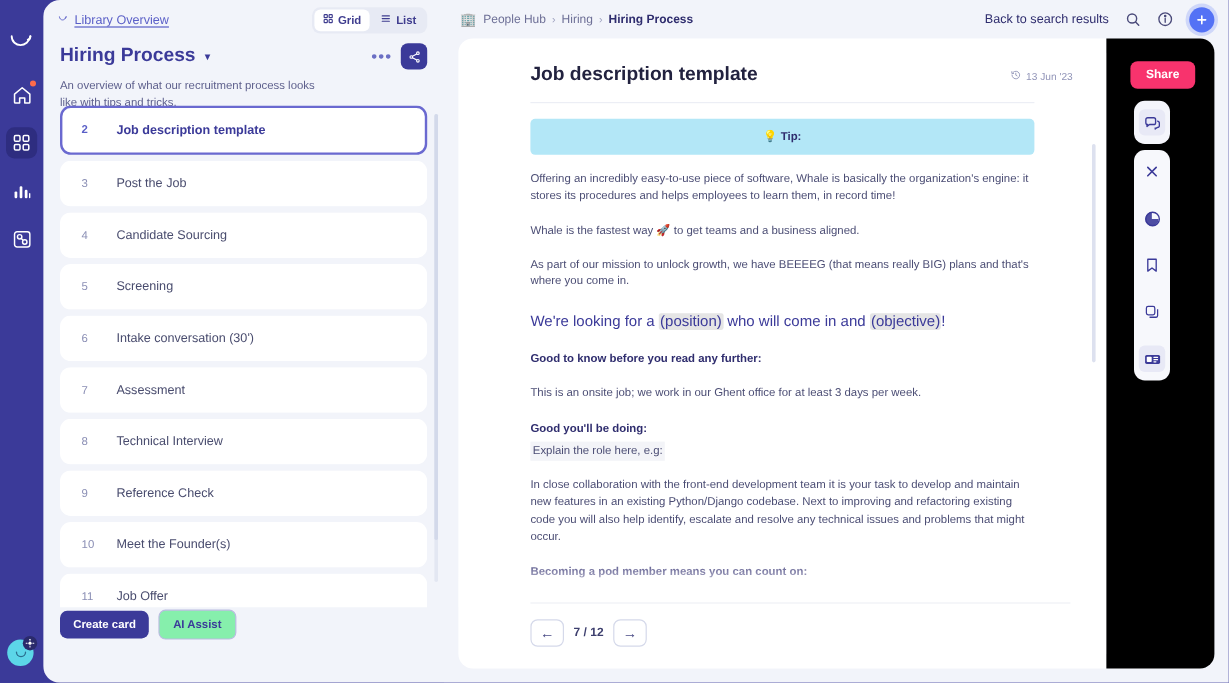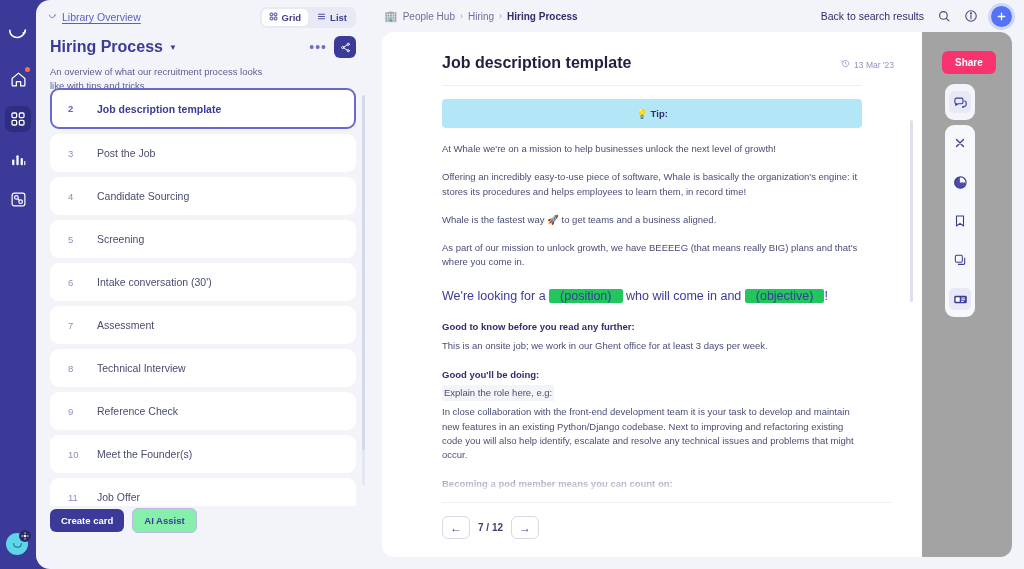--- a/index.html
+++ b/index.html
@@ -188,25 +188,25 @@
   }
   #tip-box {
     margin-top: 13px; background: #b3e7f7; border-radius: 4px;
     padding: 9px 10px; text-align: center;
   }
   .tip-line1 { font-size: 9.5px; font-weight: bold; color: #2f2d6e; }
   .tip-line2 { font-size: 9.5px; color: #2f2d6e; margin-top: 4px; }
   .para {
     font-size: 9.5px; line-height: 1.5; color: #4b4d74; margin-top: 14px;
   }
-  .para.tight { margin-top: 4px; }
+  .para.tight { margin-top: 14px; }
   .para.lead {
     font-size: 12.5px; color: #3b3a99; margin-top: 17px;
   }
-  .hl { background: #22c55e; border-radius: 2px; padding: 0 11px; }
+  .hl { background: #e5e5e5; border-radius: 2px; padding: 0 1px; }
   .para.bold { font-weight: bold; color: #2f2d6e; margin-top: 15px; }
   .para.shade { background: #f3f4f8; display: inline-block; padding: 1px 2px; margin-top: 3px; }
   #doc-fade {
     position: absolute; left: 0; right: 0; bottom: 0; height: 42px;
     background: linear-gradient(to bottom, rgba(255,255,255,0), #ffffff 72%);
     pointer-events: none;
   }
   #doc-scroll-track {
     position: absolute; right: 9px; top: 80px; width: 3px; height: 300px;
     background: transparent;
@@ -227,21 +227,21 @@
     width: 28px; height: 23px; border-radius: 6px;
     border: 1px solid #d5d9ea; background: #fff;
     display: flex; align-items: center; justify-content: center;
     color: #4a4c86; font-size: 12px; cursor: pointer;
   }
   #pager-label { font-size: 10px; font-weight: bold; color: #3d3f6e; }
 
   
   #tool-rail {
     position: absolute; right: 12px; top: 32px;
-    width: 90px; height: 525px; background: #a3a3a3;
+    width: 90px; height: 525px; background: #000000;
     border-top-right-radius: 12px; border-bottom-right-radius: 12px;
   }
   #share-btn {
     position: absolute; left: 20px; top: 19px;
     background: #f8336d; color: #fff; font-size: 10px; font-weight: bold;
     padding: 6px 13px; border-radius: 6px; cursor: pointer;
   }
   #tool-group-a {
     position: absolute; left: 23px; top: 52px;
     background: #f4f5fb; border-radius: 9px;
@@ -465,31 +465,30 @@
     <div id="doc-head">
       <div id="doc-title">Job description template</div>
       <div id="doc-date">
         <span>
           <svg width="9" height="9" viewBox="0 0 24 24" fill="none" stroke="#9295b8" stroke-width="2" stroke-linecap="round">
             <path d="M3.5 12a8.5 8.5 0 1 0 2.6-6.1"></path>
               <path d="M3.2 4.5v4h4"></path>
               <path d="M12 8v4.3l2.8 1.7"></path>
           </svg>
         </span>
-        <span>13 Mar '23</span>
+        <span>13 Jun '23</span>
       </div>
     </div>
     <div id="doc-divider"></div>
 
     <div id="doc-body">
       <div id="tip-box">
         <div class="tip-line1">💡 Tip:</div>
       </div>
 
-      <div class="para">At Whale we're on a mission to help businesses unlock the next level of growth!</div>
       <div class="para">Offering an incredibly easy-to-use piece of software, Whale is basically the organization's engine: it stores its procedures and helps employees to learn them, in record time!</div>
       <div class="para">Whale is the fastest way 🚀 to get teams and a business aligned.</div>
       <div class="para">As part of our mission to unlock growth, we have BEEEEG (that means really BIG) plans and that's where you come in.</div>
 
       <div class="para lead">
         <span>We're looking for a </span><span class="hl">(position)</span><span> who will come in and </span><span class="hl">(objective)</span><span>!</span>
       </div>
 
       <div class="para bold">Good to know before you read any further:</div>
       <div class="para tight">This is an onsite job; we work in our Ghent office for at least 3 days per week.</div>

